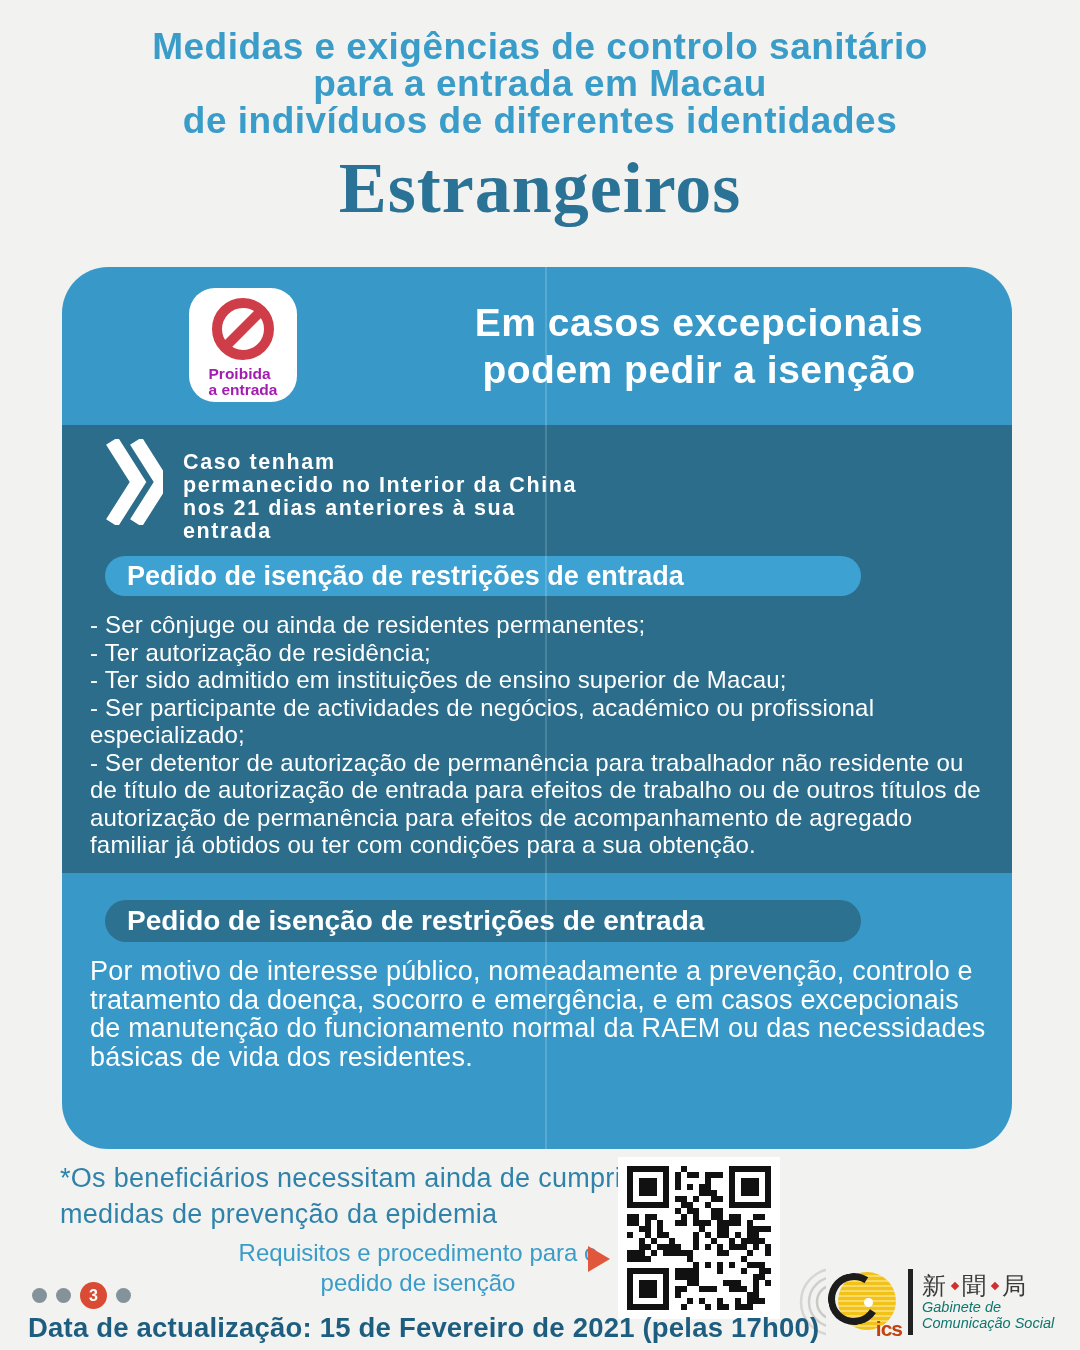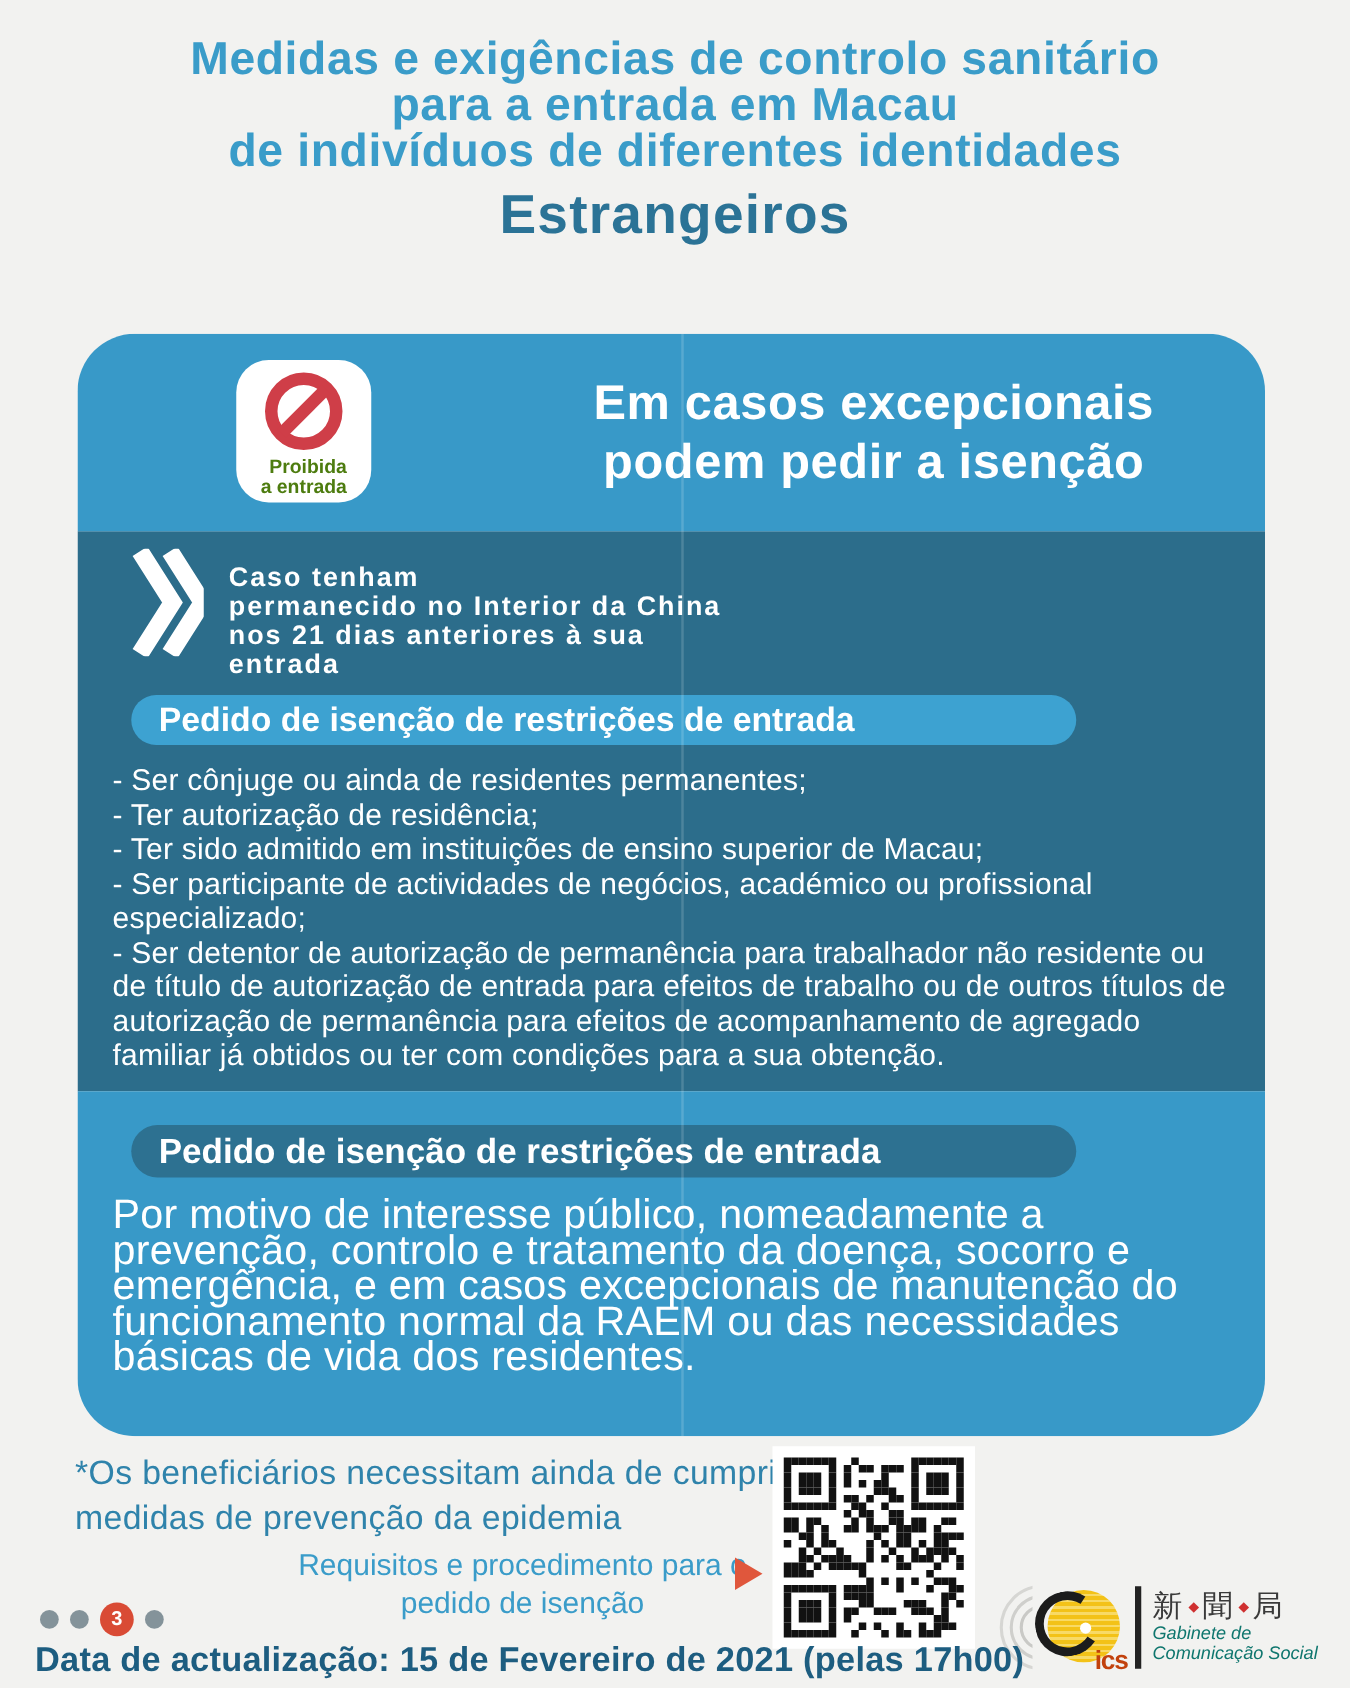--- a/index.html
+++ b/index.html
@@ -29,21 +29,21 @@
   .pre{white-space:pre-line;}
 
   
   .title-block{position:absolute;top:28px;left:0;width:1080px;text-align:center;}
   .main-title{
     color:var(--title-blue);
     font-size:37px;font-weight:bold;line-height:37px;letter-spacing:.5px;
   }
   .subtitle{
     color:var(--title-dark);
-    font-size:44px;font-weight:bold;margin-top:8px;letter-spacing:1px;
+    font-size:72px;font-weight:bold;margin-top:8px;letter-spacing:1px;font-family:Liberation Serif, serif;
   }
 
   
   .card{
     position:absolute;left:62px;top:267px;width:950px;height:882px;
     border-radius:46px;overflow:hidden;
   }
   .seam{position:absolute;left:483px;top:0;bottom:0;width:2px;background:rgba(255,255,255,.16);z-index:5;}
 
   .card-header{position:relative;height:158px;background:var(--blue-light);}
@@ -55,22 +55,22 @@
   }
   .no-entry-icon{
     position:relative;width:62px;height:62px;border:10px solid var(--red-badge);
     border-radius:50%;
   }
   .no-entry-icon::after{
     content:"";position:absolute;left:-4px;top:16px;width:50px;height:10px;
     background:var(--red-badge);transform:rotate(-45deg);
   }
   .badge-label{
-    margin-top:6px;font-size:15.5px;font-weight:bold;color:#4d7c0f;
-    line-height:16px;text-align:right;
+    margin-top:6px;font-size:15.5px;font-weight:bold;color:#a21caf;
+    line-height:16px;text-align:left;
   }
   .header-title{
     position:absolute;left:340px;right:16px;top:50%;transform:translateY(-50%);
     color:#fff;font-size:39px;font-weight:bold;line-height:47px;
     text-align:center;letter-spacing:.5px;
   }
 
   
   .section-dark{height:448px;background:var(--blue-dark);padding-top:14px;}
   .sec-head{display:flex;margin-left:43px;}
@@ -92,21 +92,21 @@
 
   
   .section-light{height:276px;background:var(--blue-light);padding-top:17px;}
   .sec-head2{display:flex;margin-left:43px;}
   .sec2-heading{
     margin-left:10px;color:#fff;
     font-size:29px;font-weight:bold;line-height:32px;letter-spacing:1px;
   }
   .sec2-body{
     margin:15px 30px 0 28px;width:905px;color:#fff;
-    font-size:33px;line-height:28.5px;letter-spacing:.2px;
+    font-size:27px;line-height:28.5px;letter-spacing:.2px;
   }
 
   
   .footnote{
     position:absolute;left:60px;top:1160px;
     color:var(--footnote-color);font-size:27px;line-height:36px;letter-spacing:.3px;
   }
   .qr-label{
     position:absolute;left:238px;top:1238px;width:360px;text-align:center;
     color:var(--title-blue);font-size:24px;line-height:30px;

